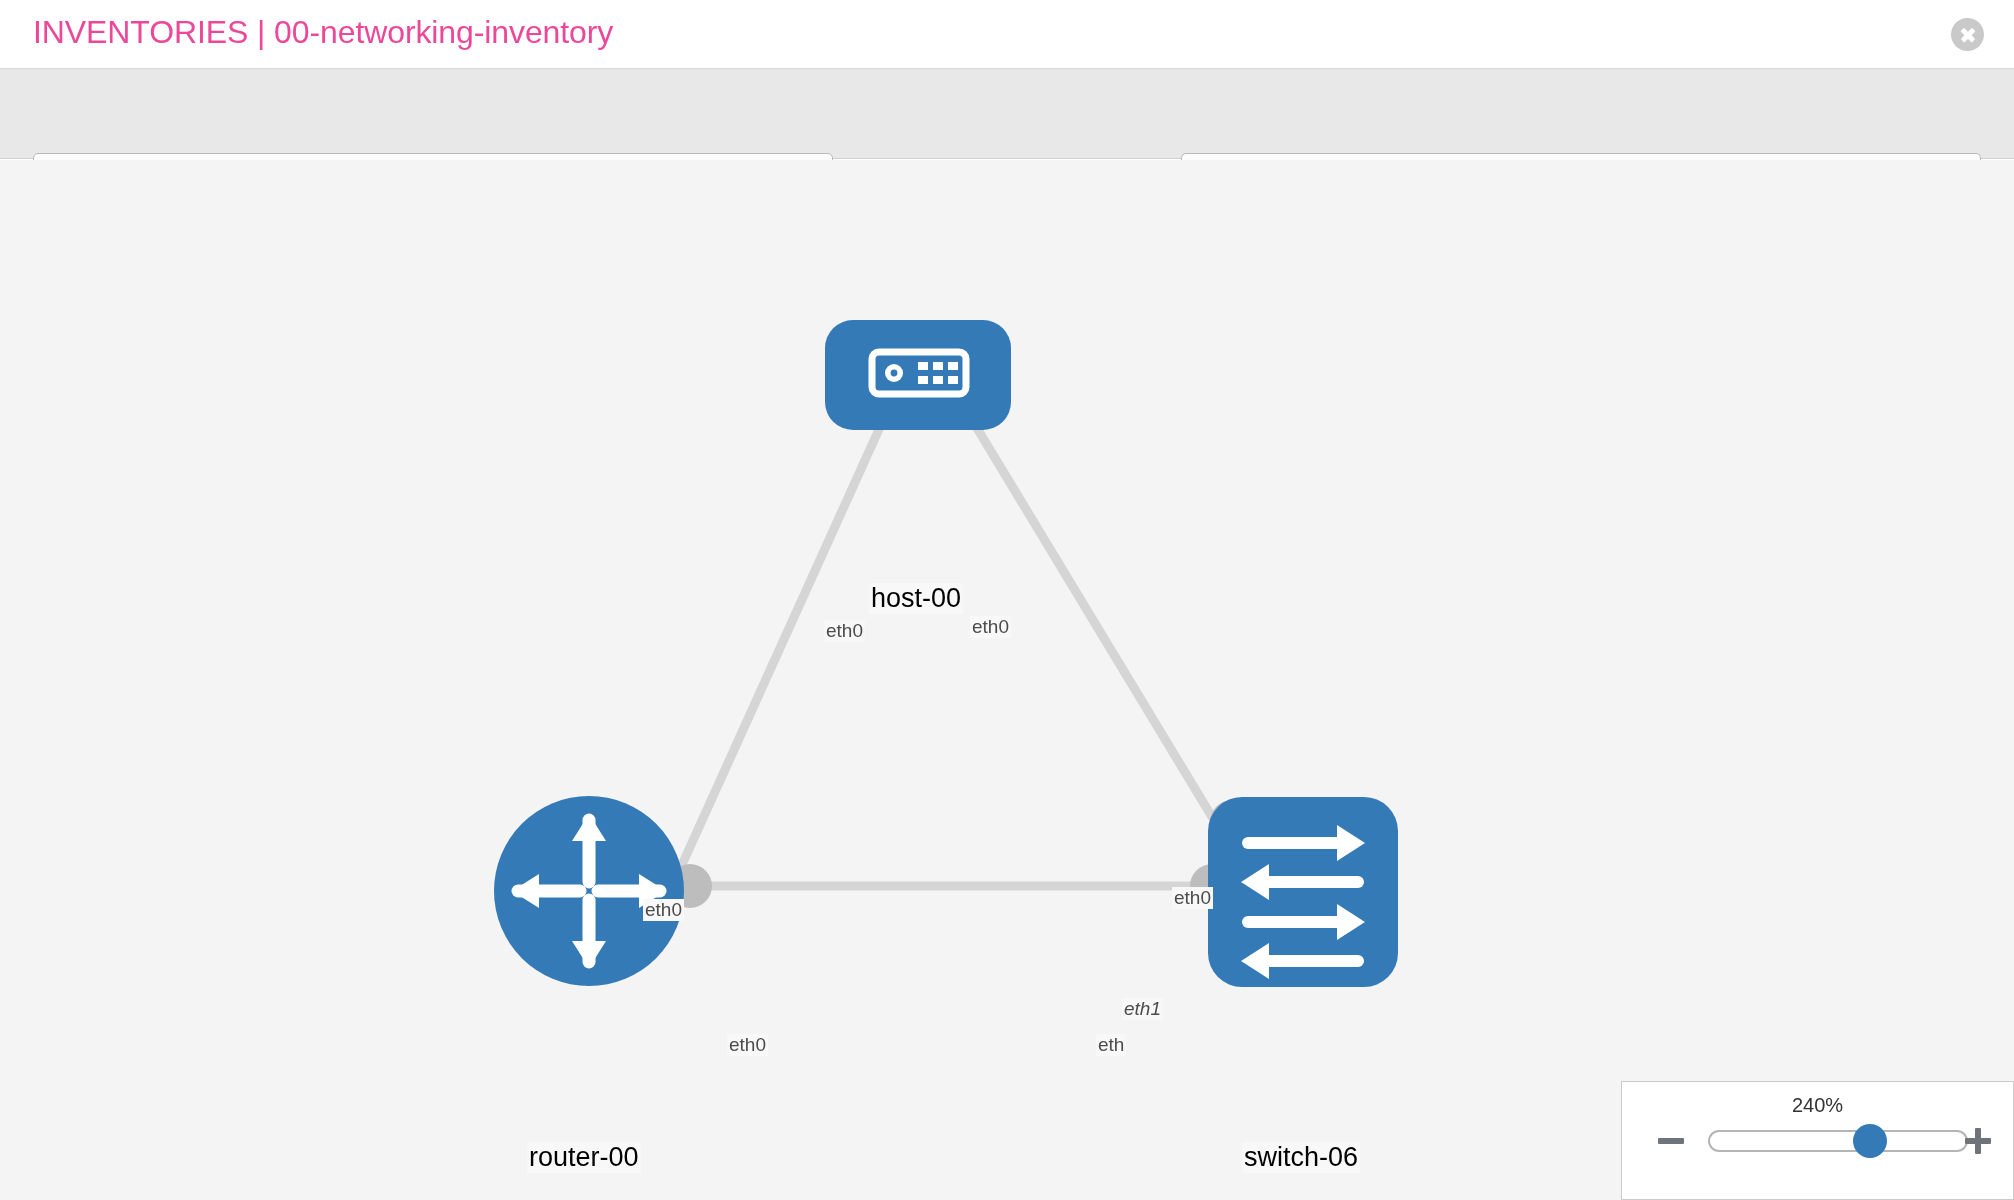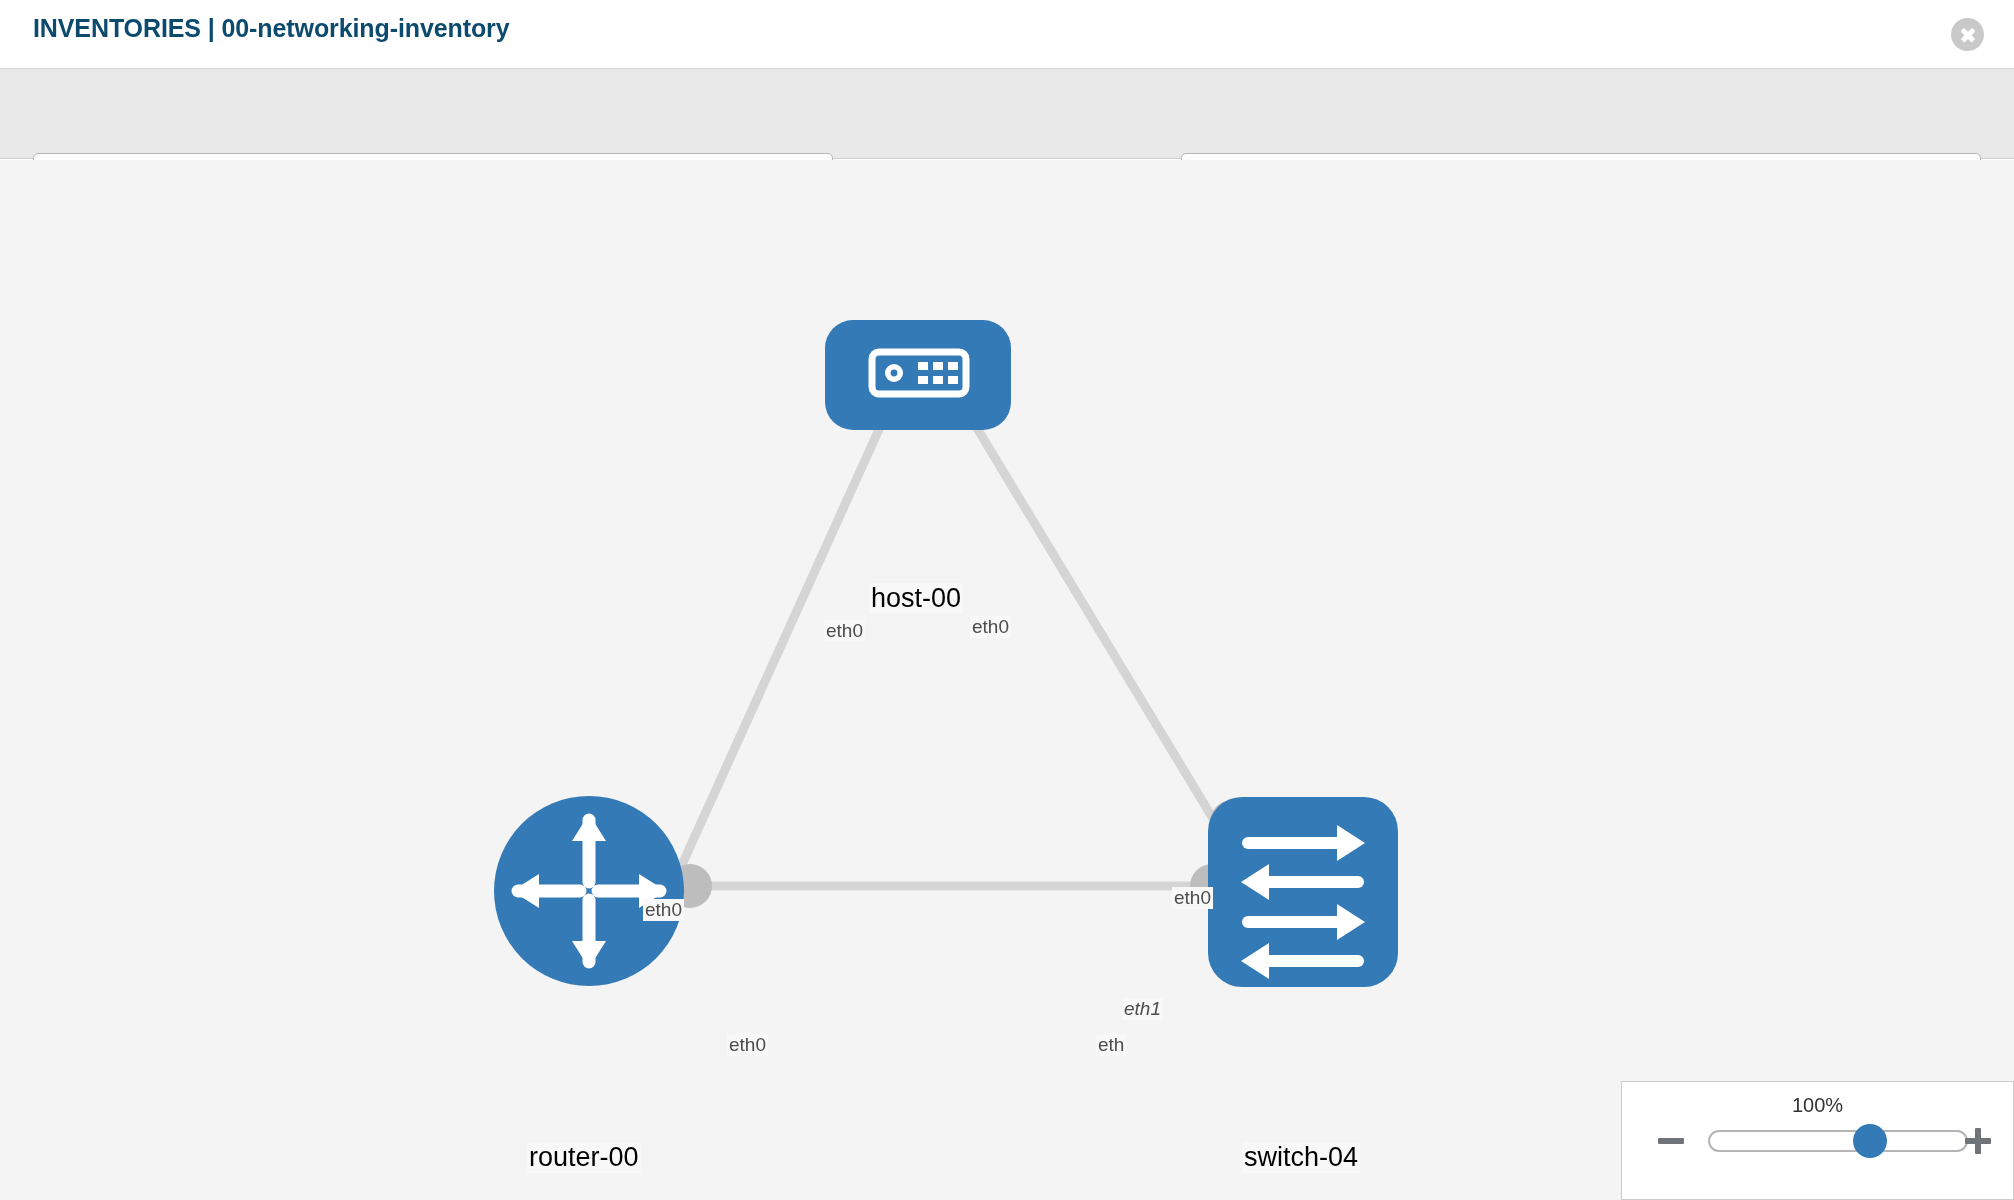--- a/index.html
+++ b/index.html
@@ -23,23 +23,23 @@
   .header {
     position: absolute;
     left: 0; top: 0;
     width: 2014px; height: 69px;
     background: #ffffff;
     border-bottom: 1px solid #d7d7d7;
   }
   .header-title {
     position: absolute;
     left: 33px; top: 14px;
-    font-size: 25px;
-    font-weight: bold;
-    color: #0c4a6e;
+    font-size: 32px;
+    font-weight: normal;
+    color: #ec4899;
     letter-spacing: -0.1px;
     white-space: nowrap;
   }
   .close-btn {
     position: absolute;
     right: 30px; top: 18px;
     width: 33px; height: 33px;
     border-radius: 50%;
     background: #c9c9c9;
     cursor: pointer;
@@ -310,33 +310,33 @@
           <polygon points="1365,683 1337,665 1337,701"></polygon>
           <polygon points="1241,722 1269,704 1269,740"></polygon>
           <polygon points="1365,762 1337,744 1337,780"></polygon>
           <polygon points="1241,801 1269,783 1269,819"></polygon>
         </g>
       </g>
     </svg>
 
     <div class="node-label" style="left:869px; top:423px;">host-00</div>
     <div class="node-label" style="left:527px; top:982px;">router-00</div>
-    <div class="node-label" style="left:1242px; top:982px;">switch-04</div>
+    <div class="node-label" style="left:1242px; top:982px;">switch-06</div>
 
     <div class="iface-label" style="left:824px; top:448px;">eth0</div>
     <div class="iface-label" style="left:970px; top:444px;">eth0</div>
     <div class="iface-label" style="left:643px; top:727px;">eth0</div>
     <div class="iface-label" style="left:1172px; top:715px;">eth0</div>
     <div class="iface-label" style="left:727px; top:862px;">eth0</div>
     <div class="iface-label" style="left:1096px; top:862px;">eth</div>
     <div class="iface-label" style="left:1122px; top:826px;font-style:italic;">eth1</div>
   </div>
 
   <div class="zoom-widget">
-    <div class="zoom-value">100%</div>
+    <div class="zoom-value">240%</div>
     <div class="zoom-minus"></div>
     <div class="zoom-track">
       <div class="zoom-thumb" style="top:-8px; left:143px;"></div>
     </div>
     <div class="zoom-plus"></div>
   </div>
 
 </div>
 
 </body></html>

